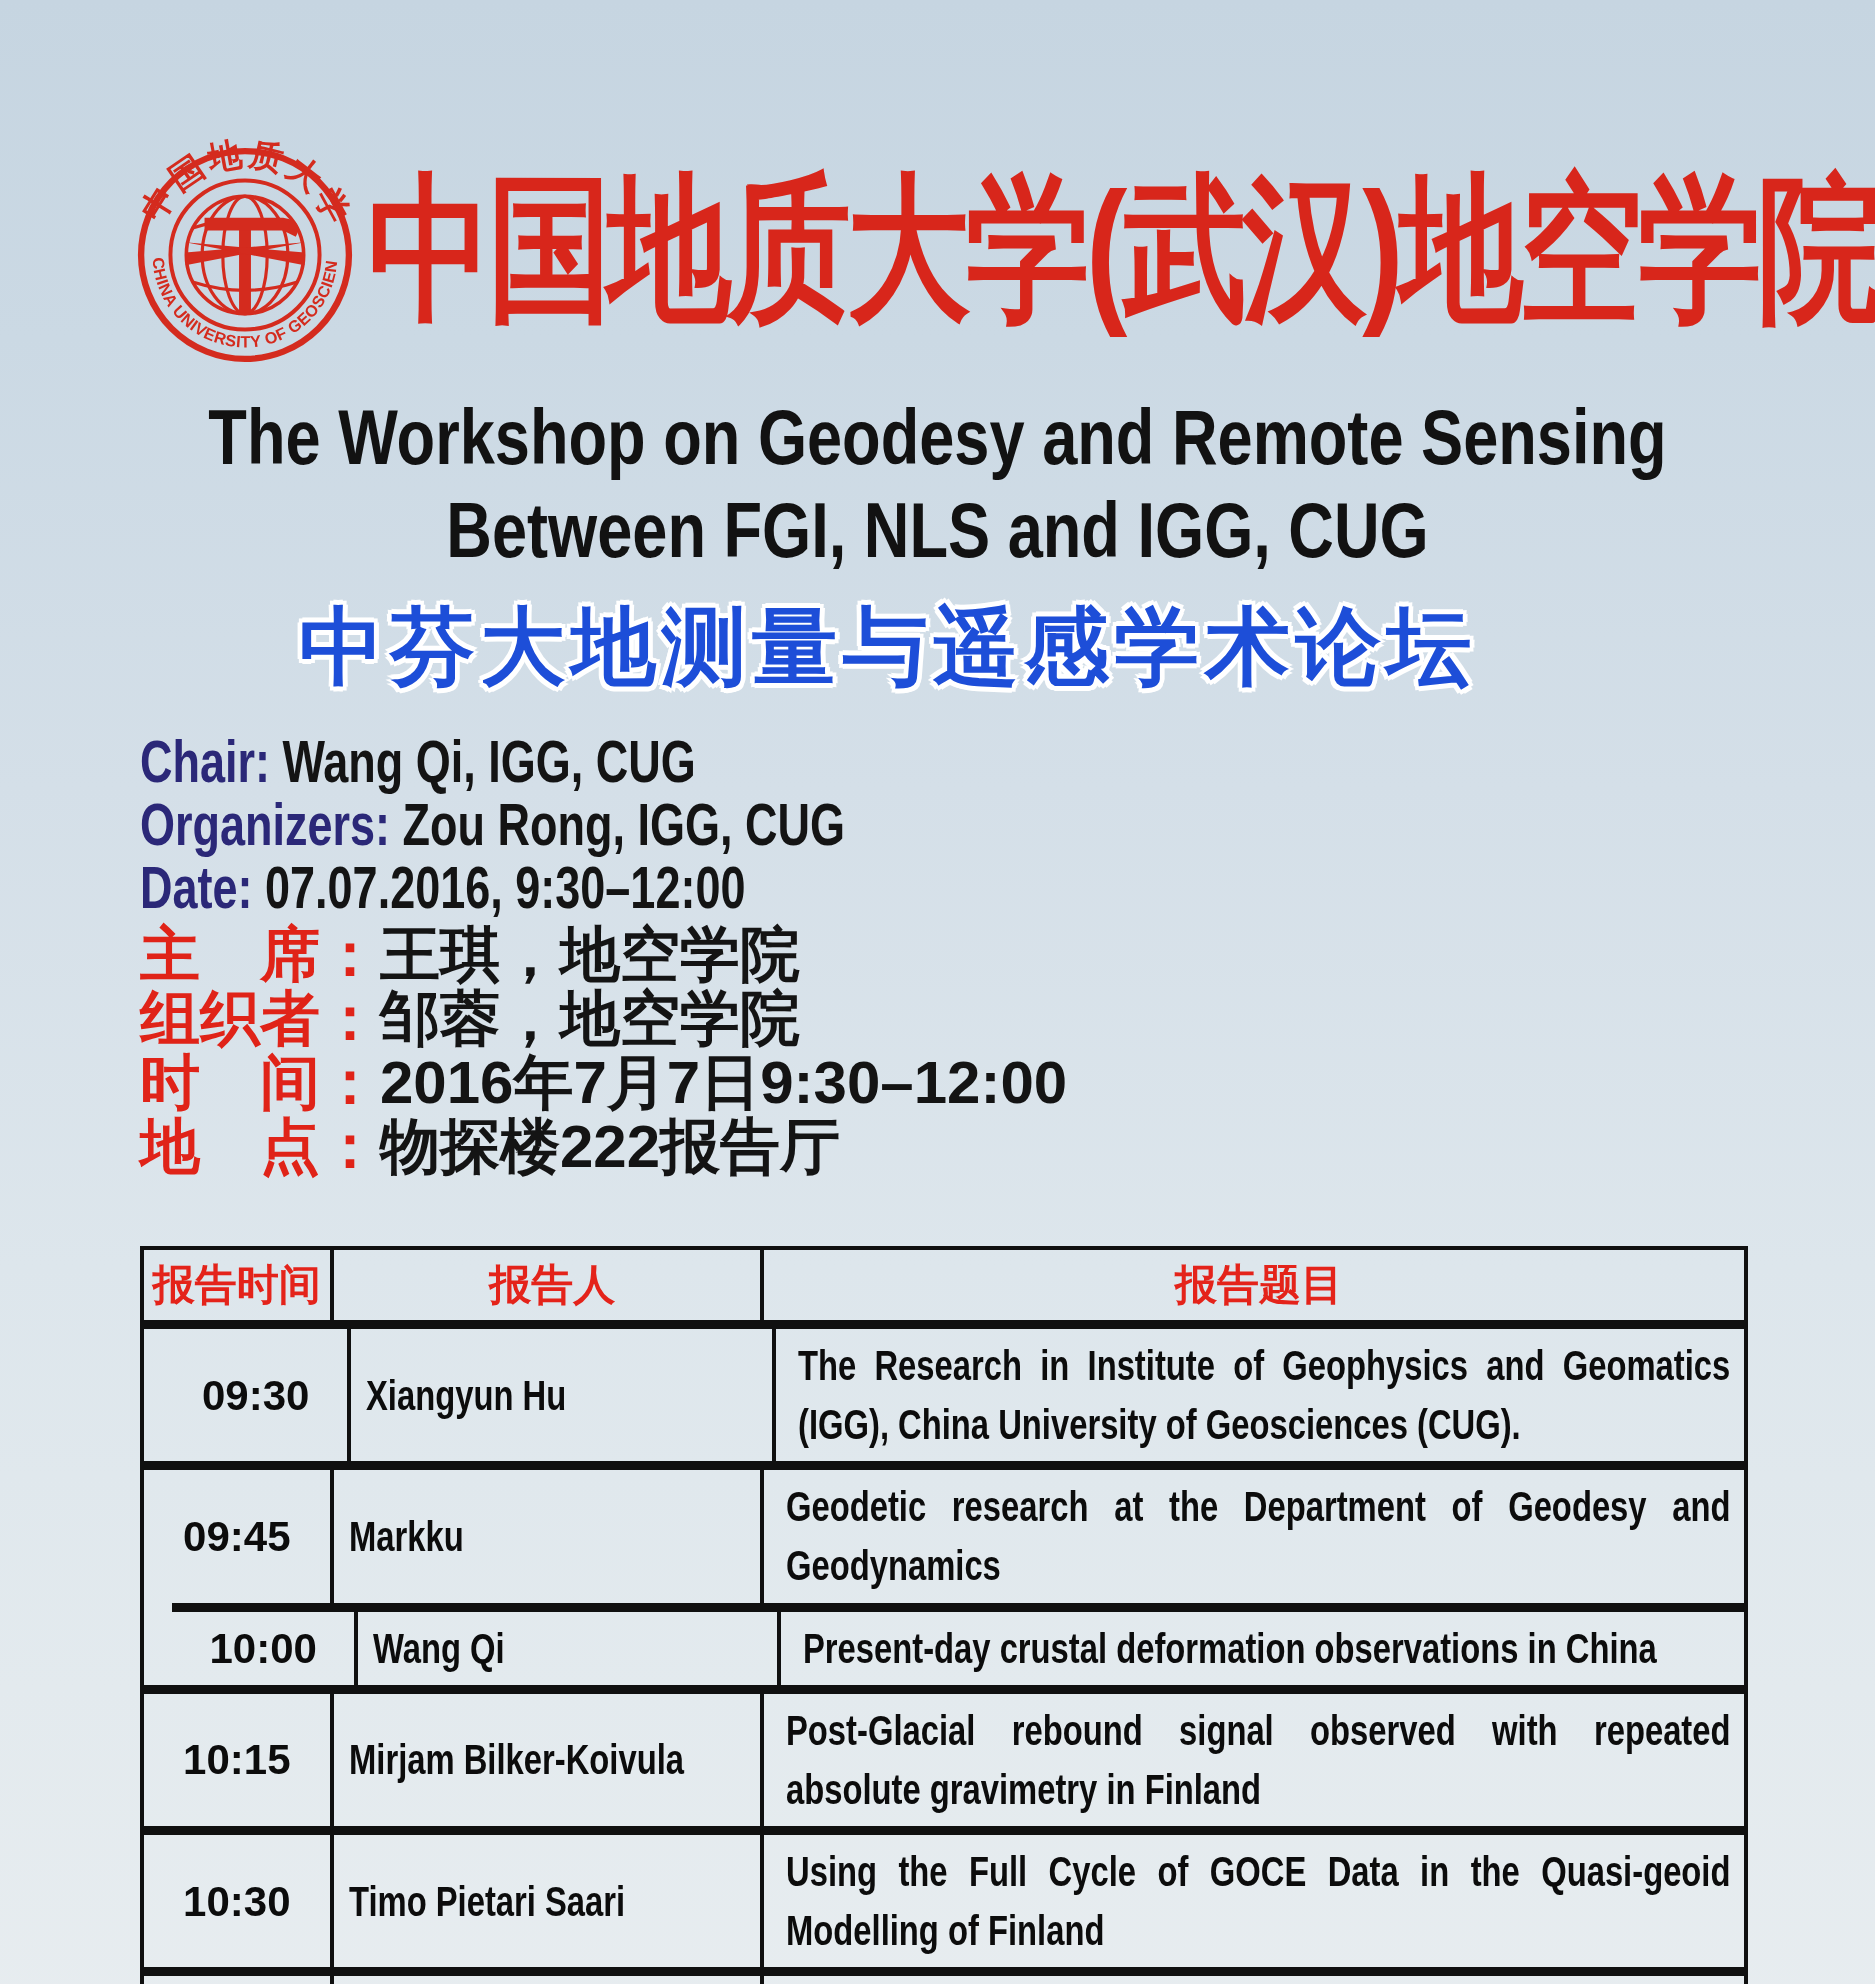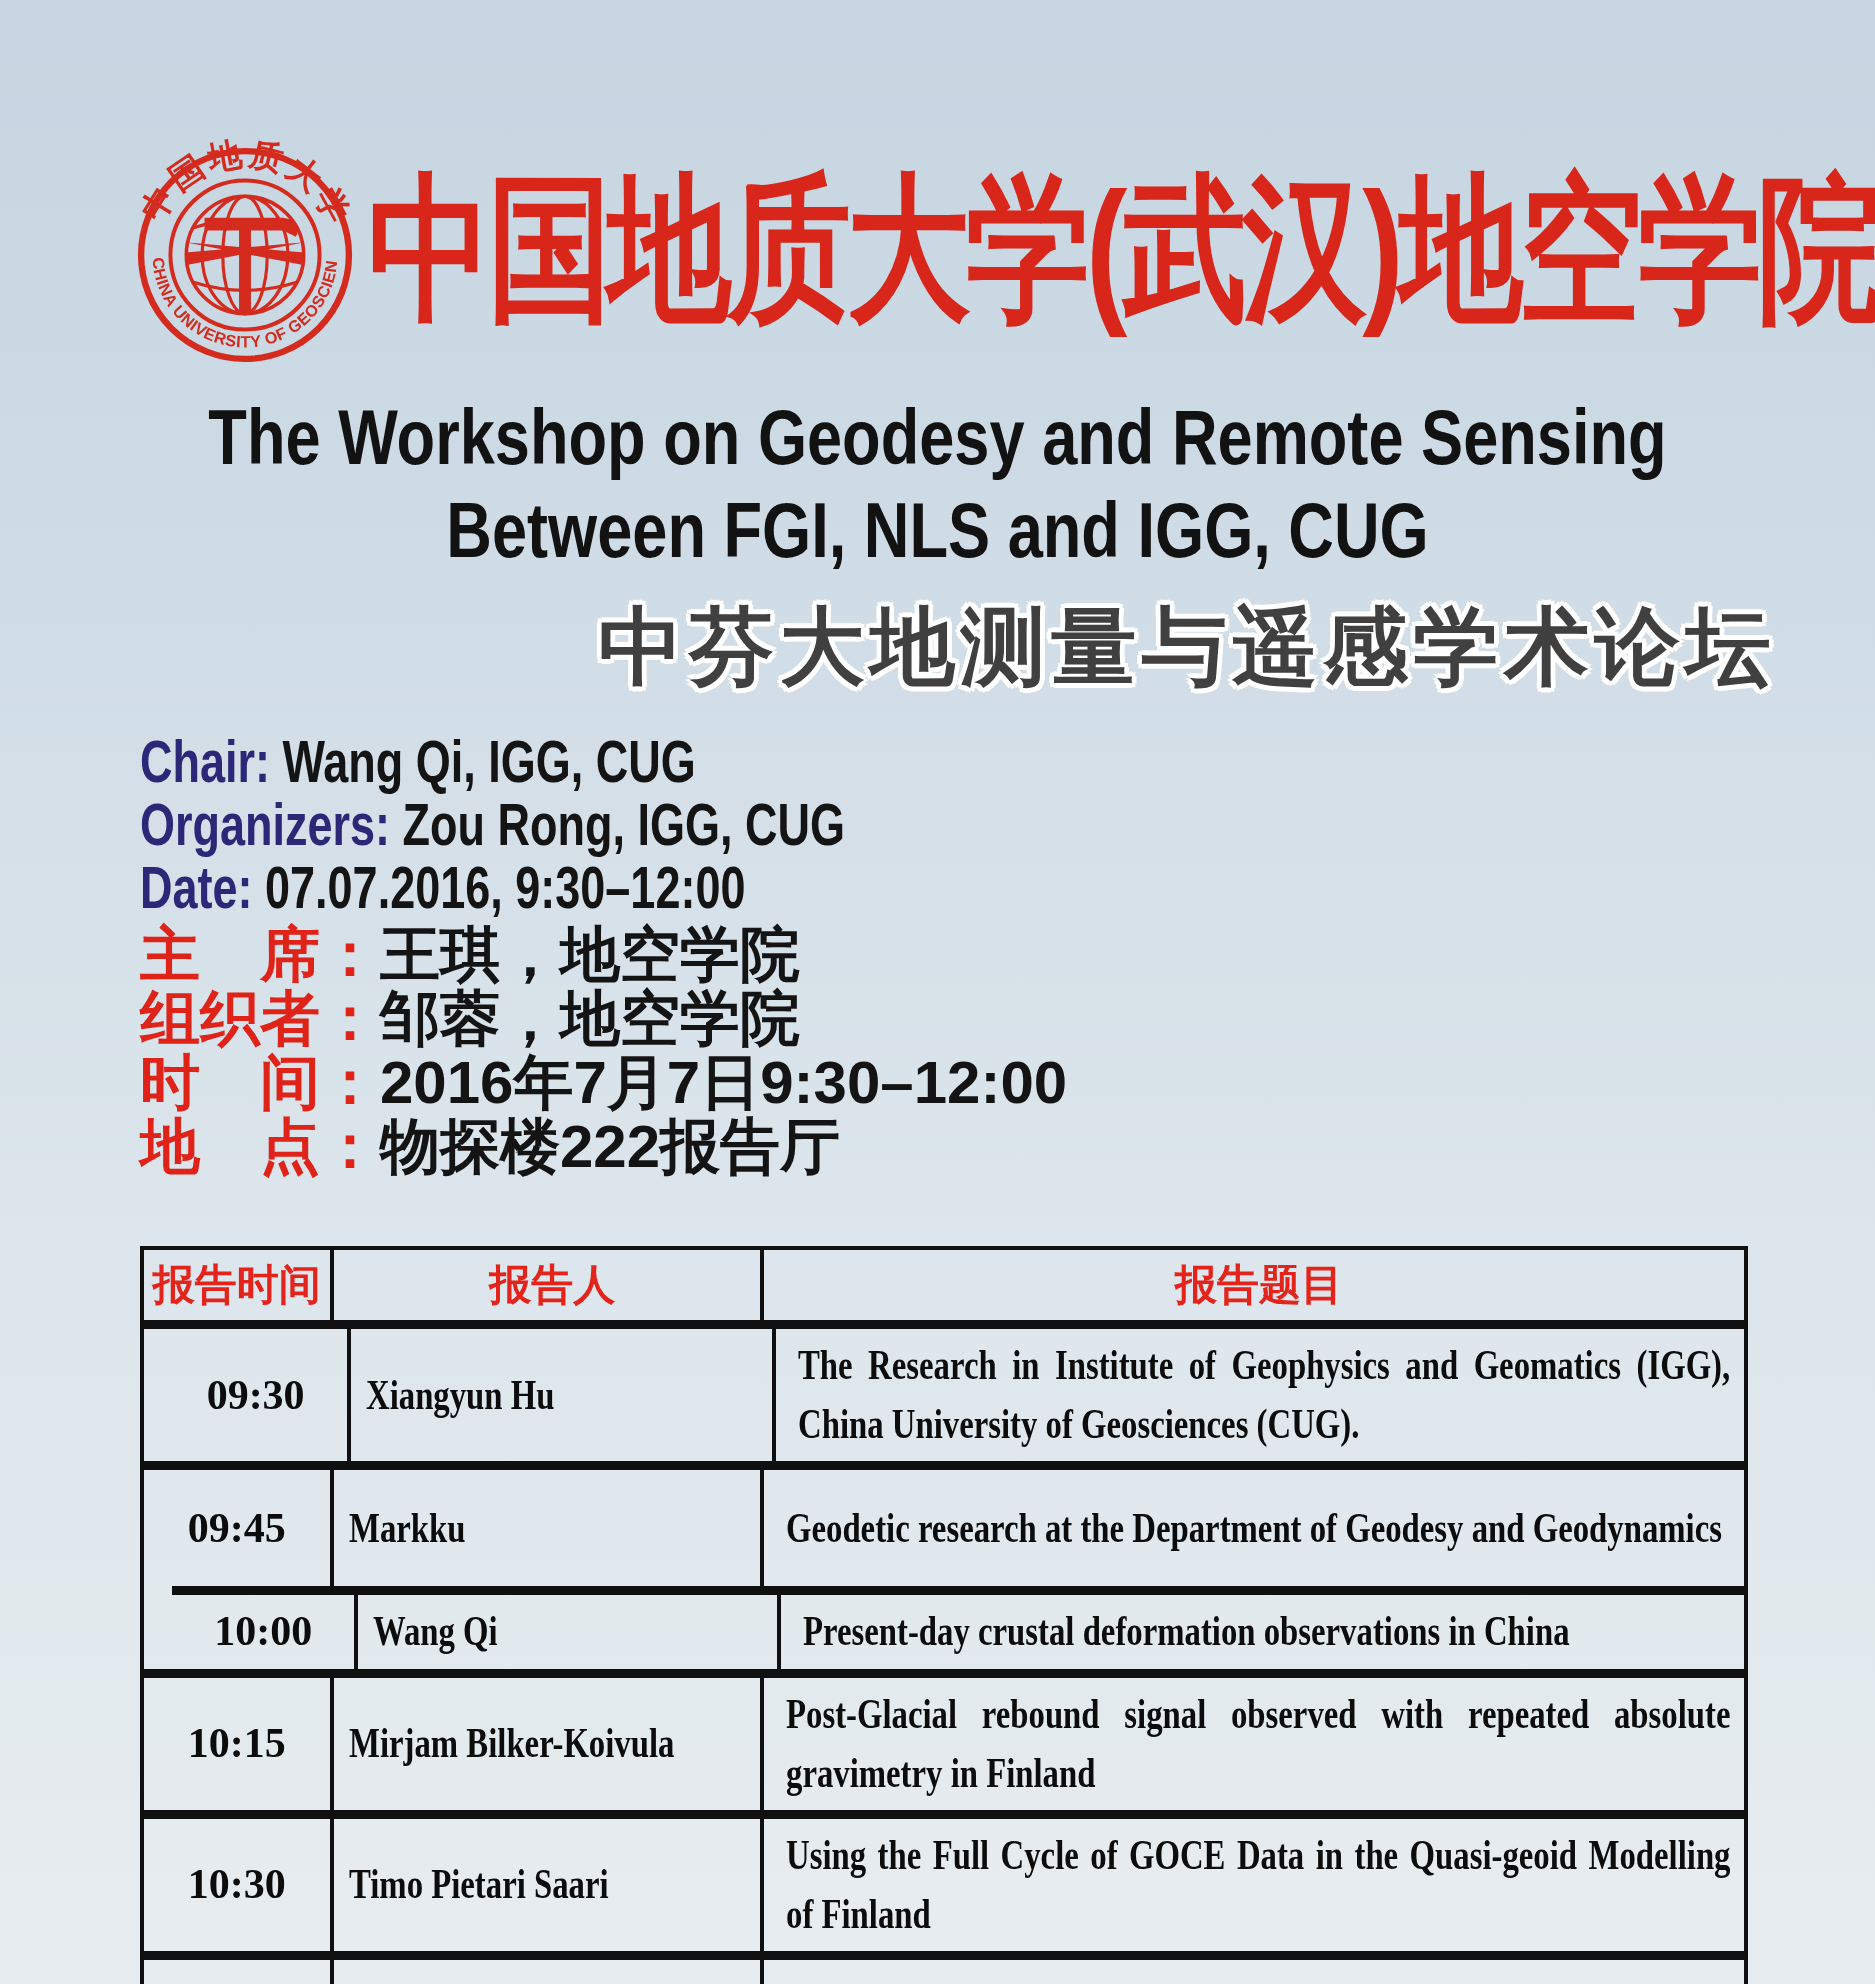--- a/index.html
+++ b/index.html
@@ -12,41 +12,41 @@
 
   
   #logo{left:128px;top:138px;width:234px;height:234px;}
 
   
   #title-cn{left:368px;top:146px;font-size:159px;line-height:206px;font-weight:bold;
     color:#d8261b;white-space:nowrap;letter-spacing:-5.6px;
     transform:scaleX(.78);transform-origin:left center;}
   #title-en{left:0;top:391px;width:1875px;text-align:center;color:#121212;font-weight:bold;}
   #title-en .l{font-size:77px;line-height:93px;transform:scaleX(.82);transform-origin:center;white-space:nowrap;}
-  #subtitle{left:0;top:599px;width:1776px;text-align:right;font-size:85px;line-height:95px;
-    font-weight:bold;letter-spacing:5.6px;color:#404040;white-space:nowrap;
+  #subtitle{left:0;top:599px;width:1776px;text-align:center;font-size:85px;line-height:95px;
+    font-weight:bold;letter-spacing:5.6px;color:#1d4ed8;white-space:nowrap;
     text-shadow:0 4.8px 0 #fff,0 -4.8px 0 #fff,4.8px 0 0 #fff,-4.8px 0 0 #fff,
       3.6px 3.6px 0 #fff,-3.6px 3.6px 0 #fff,3.6px -3.6px 0 #fff,-3.6px -3.6px 0 #fff;}
 
   
   #meta-en{left:140px;top:730px;}
   #meta-en .line{font-size:60px;line-height:63px;font-weight:bold;white-space:nowrap;
     transform:scaleX(.75);transform-origin:left center;}
   #meta-en .lab{color:#2b2878;margin-right:16.7px;}
   #meta-en .val{color:#141414;}
   #meta-cn{left:140px;top:923px;}
   #meta-cn .line{font-size:60px;line-height:64px;font-weight:bold;white-space:nowrap;}
   #meta-cn .lab{color:#e02318;}
   #meta-cn .val{color:#141414;}
 
   
   #schedule{left:140px;top:1246px;width:1608px;border:4.8px solid #101010;box-sizing:border-box;}
   #schedule .shead{display:flex;min-height:64px;}
   #schedule .srow{display:flex;border-top:9.5px solid #101010;}
-  #schedule .cell{box-sizing:border-box;display:flex;flex-direction:column;justify-content:center;overflow:hidden;font-family:Liberation Serif, serif;}
+  #schedule .cell{box-sizing:border-box;display:flex;flex-direction:column;justify-content:center;overflow:hidden;}
   #schedule .cell + .cell{border-left:4px solid #101010;}
   #schedule .c-time{flex:0 0 11.6%;align-items:center;}
   #schedule .c-spk{flex:0 0 26.9%;padding:7.1px 4px 7.1px 15px;}
   #schedule .c-title{flex:1 1 auto;padding:7.1px 12px 7.1px 22px;}
   #schedule .hcell{color:#e4231a;font-size:42px;font-weight:bold;align-items:center;justify-content:center;display:flex;flex-direction:row;}
   #schedule .t{font-size:42px;font-weight:bold;color:#0c0c0c;line-height:59px;}
   #schedule .fit{width:128%;transform:scaleX(.78);transform-origin:left center;}
   #schedule .c-title .fit{text-align:justify;}
   #schedule .srow:nth-child(2){min-height:119px;padding-left:20px;}
   #schedule .srow:nth-child(3){min-height:116px;}

